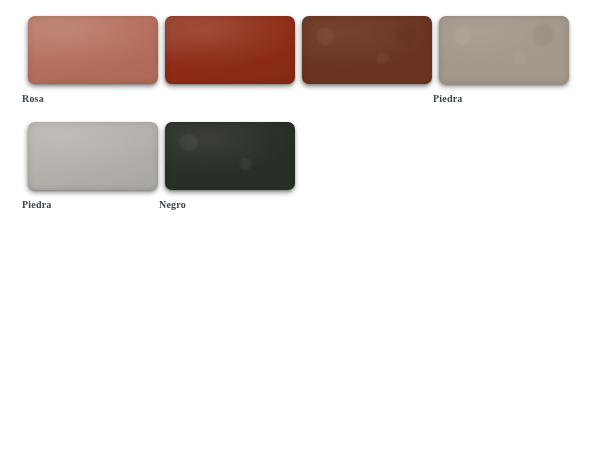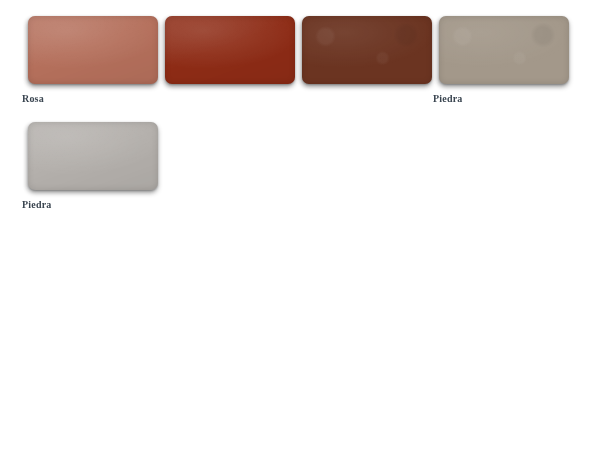--- a/index.html
+++ b/index.html
@@ -106,14 +106,18 @@
         <div class="swatch-chip texture-mottle" style="background-color: rgb(107, 52, 33);"></div>
       </div>
       <div class="swatch-cell">
         <div class="swatch-chip texture-mottle" style="background-color: rgb(163, 152, 138);"></div>
         <span class="swatch-label">Piedra</span>
       </div>
       <div class="swatch-cell">
         <div class="swatch-chip" style="background-color: rgb(180, 176, 172);"></div>
         <span class="swatch-label">Piedra</span>
       </div>
+      <div class="swatch-cell">
+        <div class="swatch-chip texture-mottle" style="background-color: rgb(42, 46, 40);"></div>
+        <span class="swatch-label">Negro</span>
+      </div>
     </div>
 </div>
 
 </body></html>

